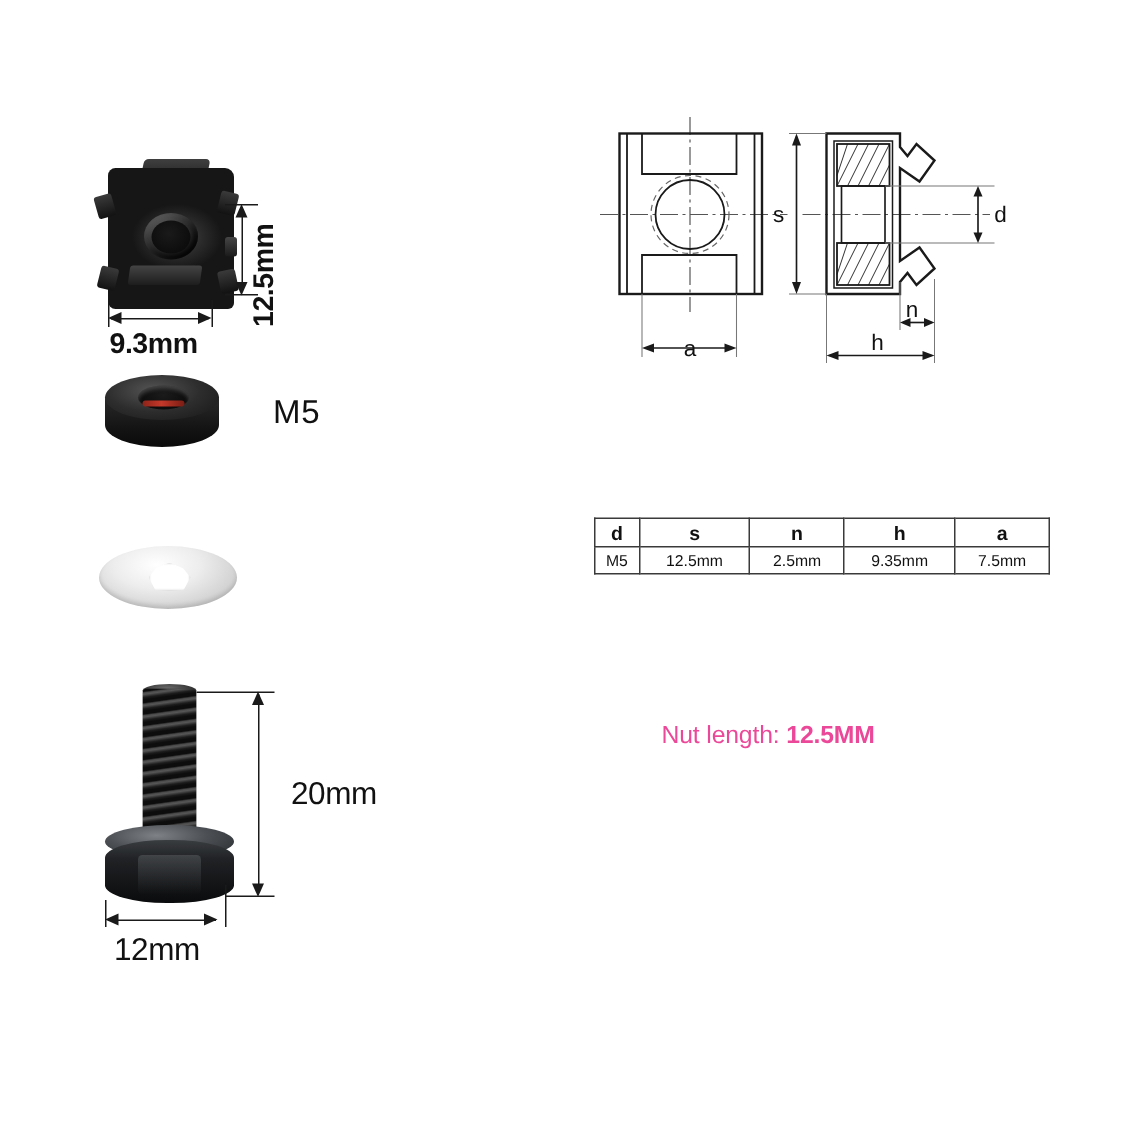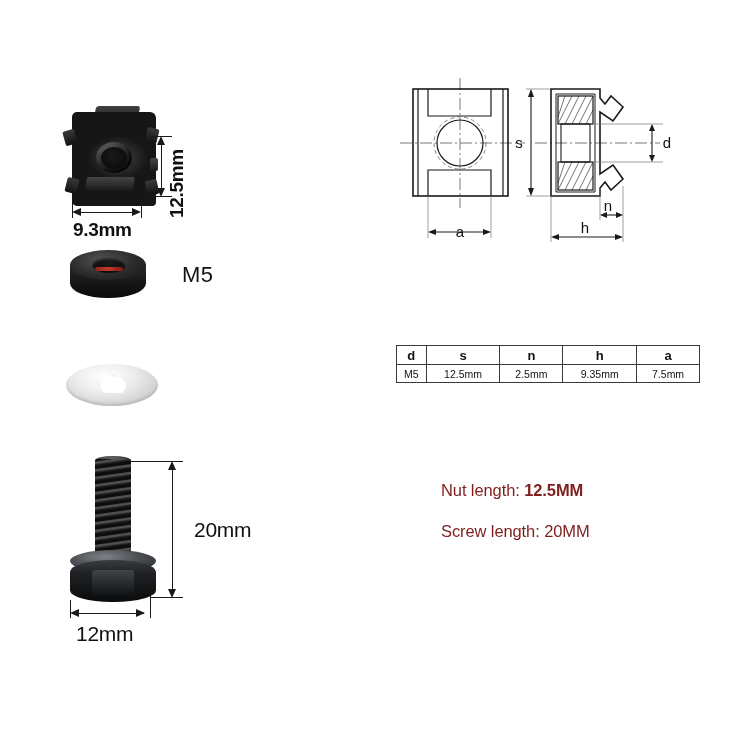--- a/index.html
+++ b/index.html
@@ -265,21 +265,21 @@
   }
 
   
   .spec-list {
     position: absolute;
     left: 441px; top: 481px;
     width: 300px;
   }
   .spec-row {
     font-size: 16.5px;
-    color: #7f1d1d;
+    color: #ec4899;
     margin-bottom: 21.5px;
     white-space: nowrap;
     letter-spacing: -0.1px;
   }
   .spec-row .val { font-weight: bold; }
   .spec-row .val.plain { font-weight: normal; }
 
   
   .drawing { position: absolute; left: 395px; top: 60px; }
 </style>
@@ -483,19 +483,15 @@
         <td>7.5mm</td>
       </tr>
     </tbody>
   </table>
 
   <div class="spec-list">
     <div class="spec-row">
       <span>Nut length:</span>
       <span class="val">12.5MM</span>
     </div>
-    <div class="spec-row">
-      <span>Screw length:</span>
-      <span class="val plain">20MM</span>
-    </div>
   </div>
 
 </div>
 
 </body></html>

